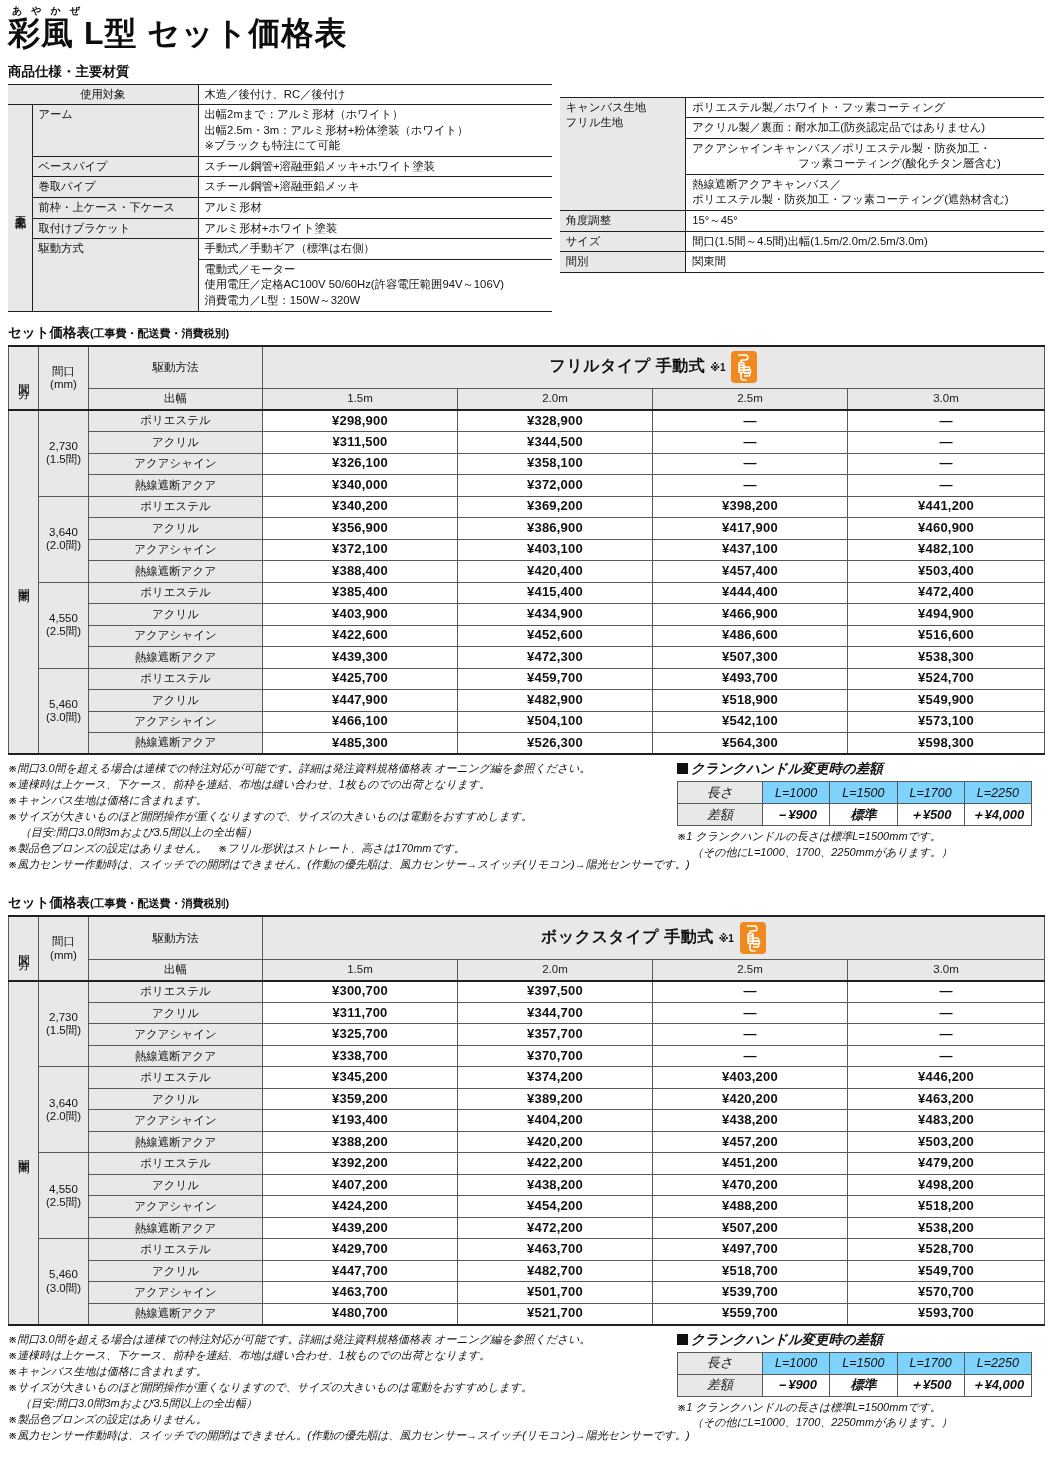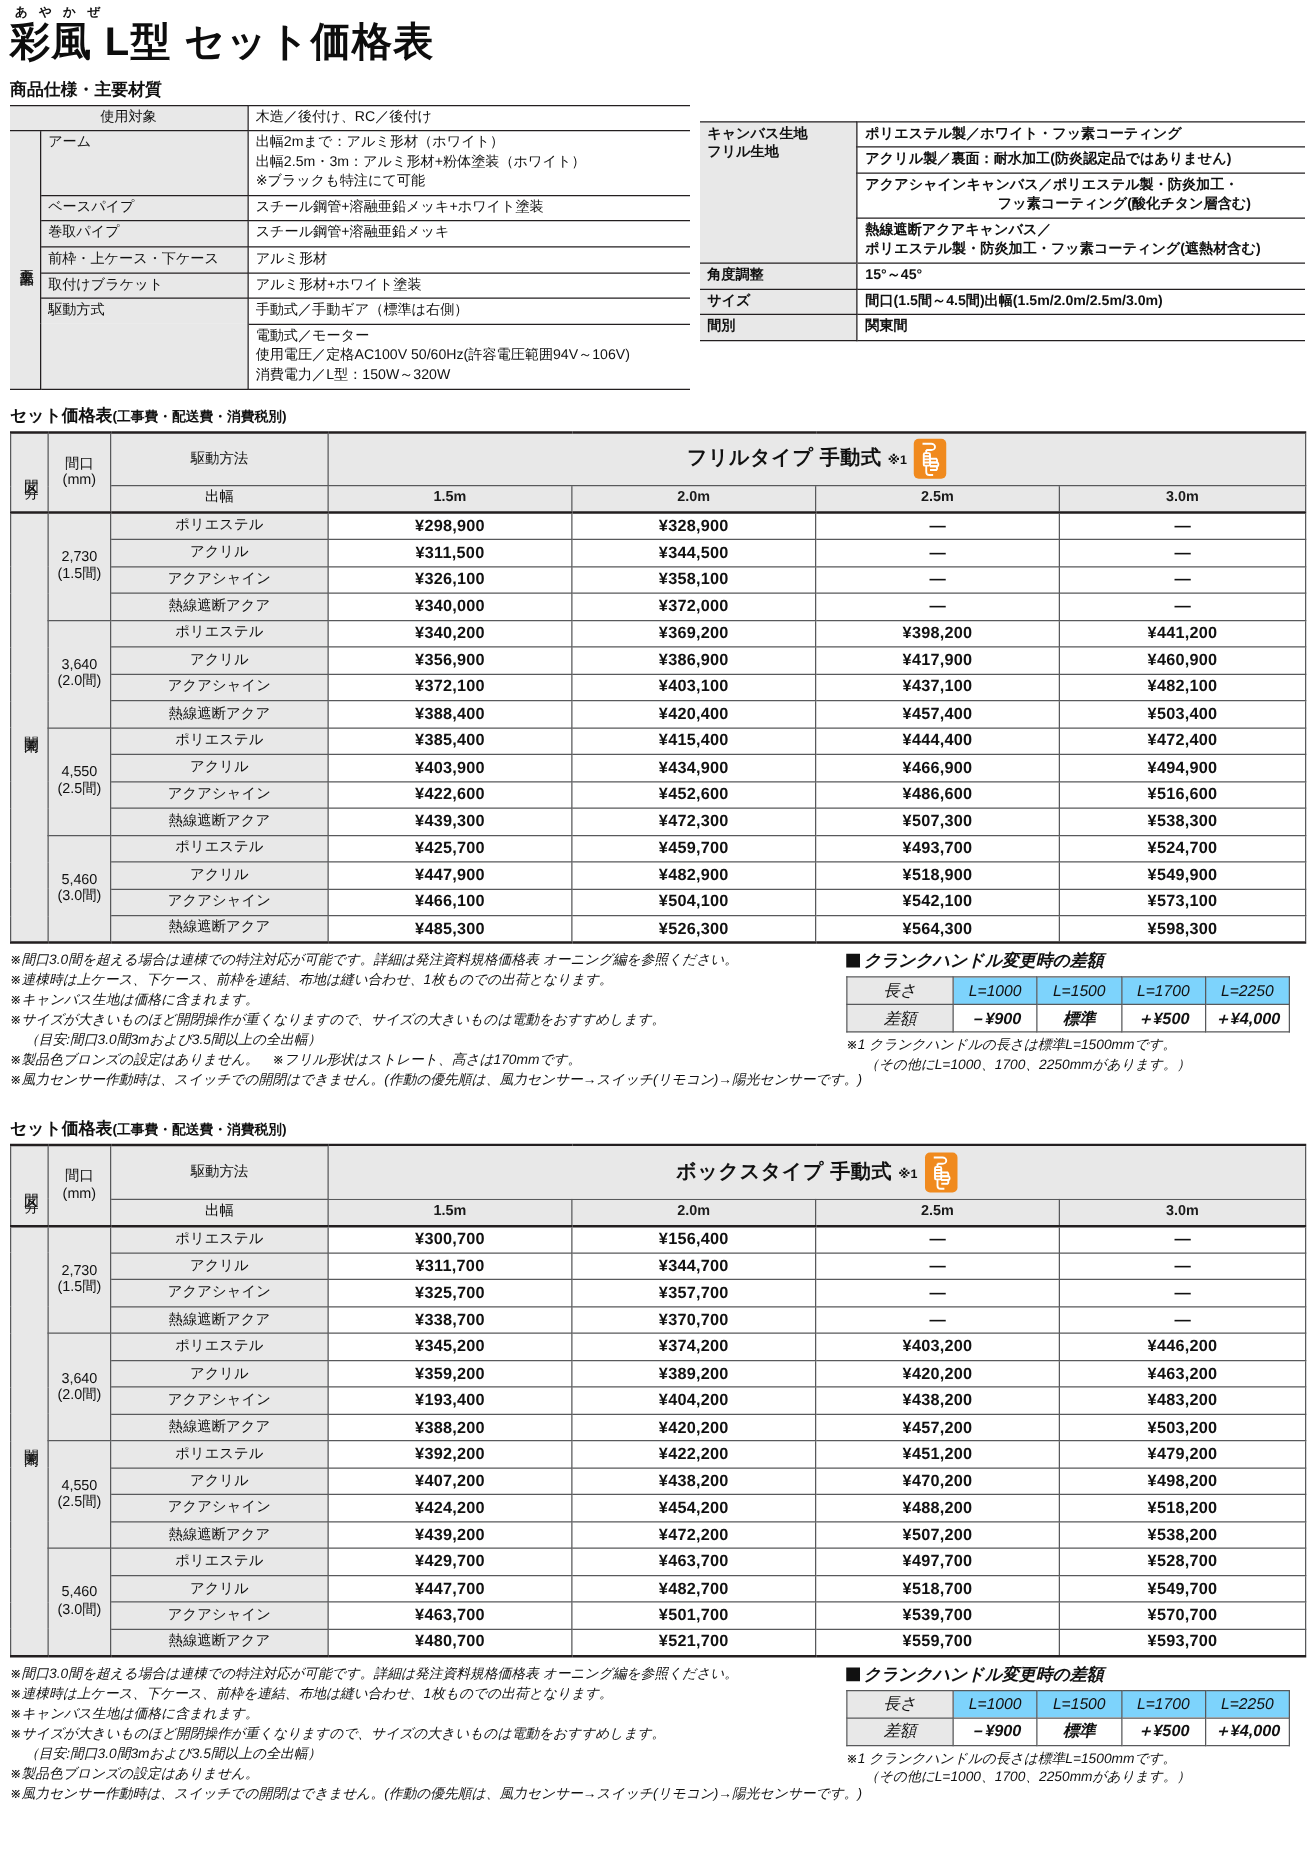--- a/index.html
+++ b/index.html
@@ -26,21 +26,21 @@
 
   
   .sec-head {
     font-size:13.5px; font-weight:800; margin:12px 0 3px 0; letter-spacing:0px;
   }
   .sec-head .sub { font-size:11px; font-weight:700; }
 
   
   .spec-wrap { display:flex; gap:0; align-items:flex-start; }
   .spec-left { width:548px; }
-  .spec-right { width:488px; margin-left:8px; margin-top:13px;font-weight:bold; }
+  .spec-right { width:488px; margin-left:8px; margin-top:13px; }
 
   table.spec {
     border-collapse:collapse; width:100%;
     font-size:11.3px; line-height:1.38;
   }
   table.spec td {
     border-top:1px solid #231f20;
     border-bottom:1px solid #231f20;
     padding:2px 6px; vertical-align:top;
   }
@@ -70,21 +70,21 @@
   table.price thead tr:first-child th { border-top:2.5px solid #231f20; }
   .topline { border-top:2.5px solid #231f20 !important; }
   .botline { border-bottom:2.5px solid #231f20 !important; }
 
   th.h-grey { background:#e8e8e8; font-weight:700; font-size:11.5px; }
   th.h-type {
     background:#e8e8e8; font-size:16px; font-weight:800;
     letter-spacing:0.5px; position:relative;margin-top:32px;
   }
   th.h-type .note { font-size:10px; font-weight:700; letter-spacing:0; }
-  th.h-dim { background:#e8e8e8; font-weight:700; font-size:11.5px; color:#1a1a1a; }
+  th.h-dim { background:#e8e8e8; font-weight:400; font-size:11.5px; color:#1a1a1a; }
 
   td.c-kubun {
     background:#e8e8e8; width:30px; vertical-align:middle;
     writing-mode:vertical-rl; letter-spacing:2px; font-size:11.5px;
   }
   td.c-maguchi { background:#e8e8e8; width:50px; vertical-align:middle; font-size:11.5px; }
   td.c-fabric { background:#e8e8e8; font-size:11.5px; }
   td.c-price { background:#ffffff; font-weight:700; font-size:13px; letter-spacing:0.2px; }
   td.c-dash { background:#ffffff; font-weight:700; font-size:13px; }
   .grp-top { border-top:1.6px solid #231f20 !important; }
@@ -458,21 +458,21 @@
           <th class="h-dim">2.5m</th>
           <th class="h-dim">3.0m</th>
         </tr>
       </thead>
       <tbody>
         <tr>
           <td class="c-kubun topline botline" rowspan="16">関東間</td>
           <td class="c-maguchi topline" rowspan="4">2,730<br>(1.5間)</td>
           <td class="c-fabric topline">ポリエステル</td>
           <td class="c-price topline">¥300,700</td>
-          <td class="c-price topline">¥156,400</td>
+          <td class="c-price topline">¥397,500</td>
           <td class="c-dash topline">—</td>
           <td class="c-dash topline">—</td>
         </tr>
         <tr>
           <td class="c-fabric">アクリル</td>
           <td class="c-price">¥311,700</td>
           <td class="c-price">¥344,700</td>
           <td class="c-dash">—</td>
           <td class="c-dash">—</td>
         </tr>

